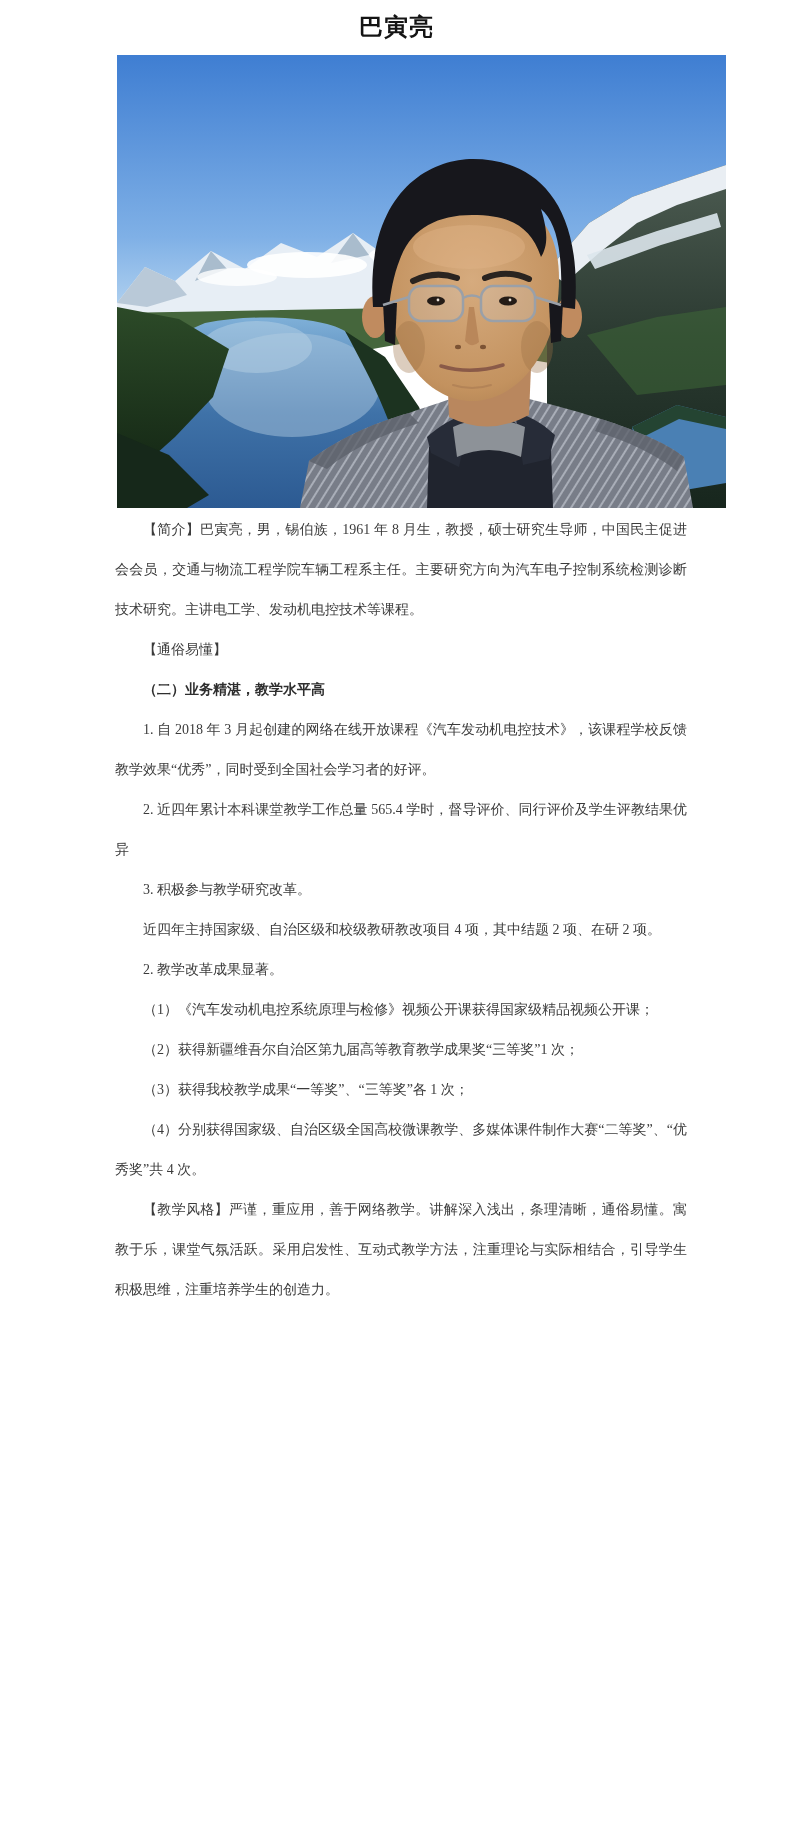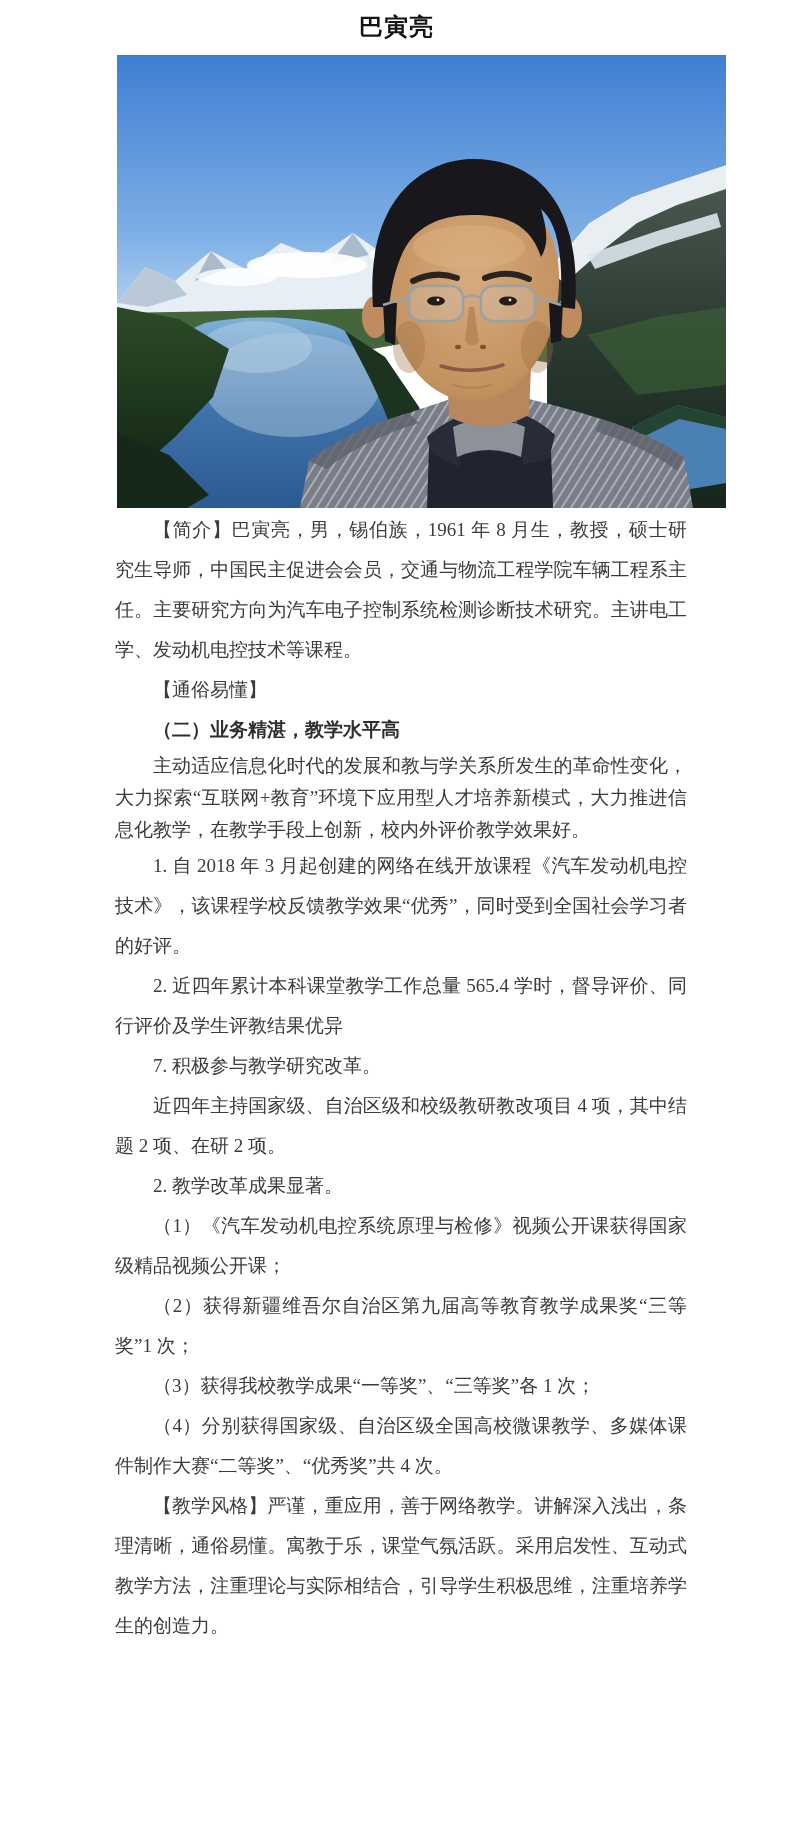--- a/index.html
+++ b/index.html
@@ -9,21 +9,21 @@
   }
   .page{position:relative;width:793px;height:1721px;background:#fff;}
   .title{
     padding-top:12px;font-size:24px;line-height:30px;font-weight:bold;
     text-align:center;color:#141414;letter-spacing:1px;
   }
   .photo-wrap{margin:13px 0 0 117px;width:609px;height:453px;}
   .photo-wrap svg{display:block;width:609px;height:453px;}
   .doc{
     margin:2px 0 0 115px;width:572px;
-    font-size:19px;line-height:40px;text-align:justify;text-align-last:left;
+    font-size:14px;line-height:40px;text-align:justify;text-align-last:left;
   }
   .doc p{margin:0;text-indent:2em;}
   .doc p.tight{line-height:32px;}
   .doc .lead{font-weight:bold;color:#2e2e2e;}
 </style>
 </head>
 <body>
 
 <div class="page">
 
@@ -152,28 +152,27 @@
   </div>
 
   <div class="doc">
     <p><span class="lead"></span><span>【简介】巴寅亮，男，锡伯族，1961 年 8 月生，教授，硕士研究生导师，中国民主促进会会员，交通与物流工程学院车辆工程系主任。主要研究方向为汽车电子控制系统检测诊断技术研究。主讲电工学、发动机电控技术等课程。</span></p>
 
     <p><span class="lead"></span><span>【通俗易懂】</span></p>
 
 
     <p><span class="lead">（二）业务精湛，教学水平高</span><span></span></p>
 
-    <p class="tight"><span class="lead"></span><span>主动适应信息化时代的发展和教与学关系所发生的革命性变化，大力探索“互联网+教育”环境下应用型人才培养新模式，大力推进信息化教学，在教学手段上创新，校内外评价教学效果好。</span></p>
 
     <p><span class="lead"></span><span>1. 自 2018 年 3 月起创建的网络在线开放课程《汽车发动机电控技术》，该课程学校反馈教学效果“优秀”，同时受到全国社会学习者的好评。</span></p>
 
     <p><span class="lead"></span><span>2. 近四年累计本科课堂教学工作总量 565.4 学时，督导评价、同行评价及学生评教结果优异</span></p>
 
 
-    <p><span class="lead"></span><span>7. 积极参与教学研究改革。</span></p>
+    <p><span class="lead"></span><span>3. 积极参与教学研究改革。</span></p>
 
     <p><span class="lead"></span><span>近四年主持国家级、自治区级和校级教研教改项目 4 项，其中结题 2 项、在研 2 项。</span></p>
 
     <p><span class="lead"></span><span>2. 教学改革成果显著。</span></p>
 
     <p><span class="lead"></span><span>（1）《汽车发动机电控系统原理与检修》视频公开课获得国家级精品视频公开课；</span></p>
 
     <p><span class="lead"></span><span>（2）获得新疆维吾尔自治区第九届高等教育教学成果奖“三等奖”1 次；</span></p>
 
     <p><span class="lead"></span><span>（3）获得我校教学成果“一等奖”、“三等奖”各 1 次；</span></p>

